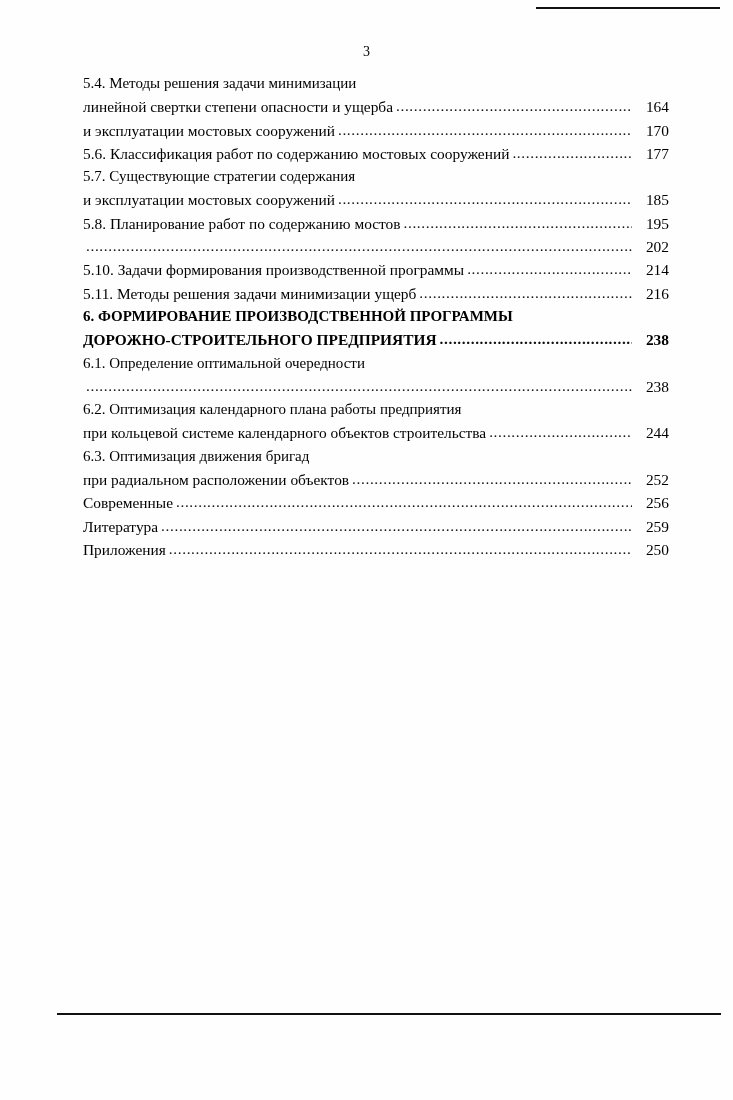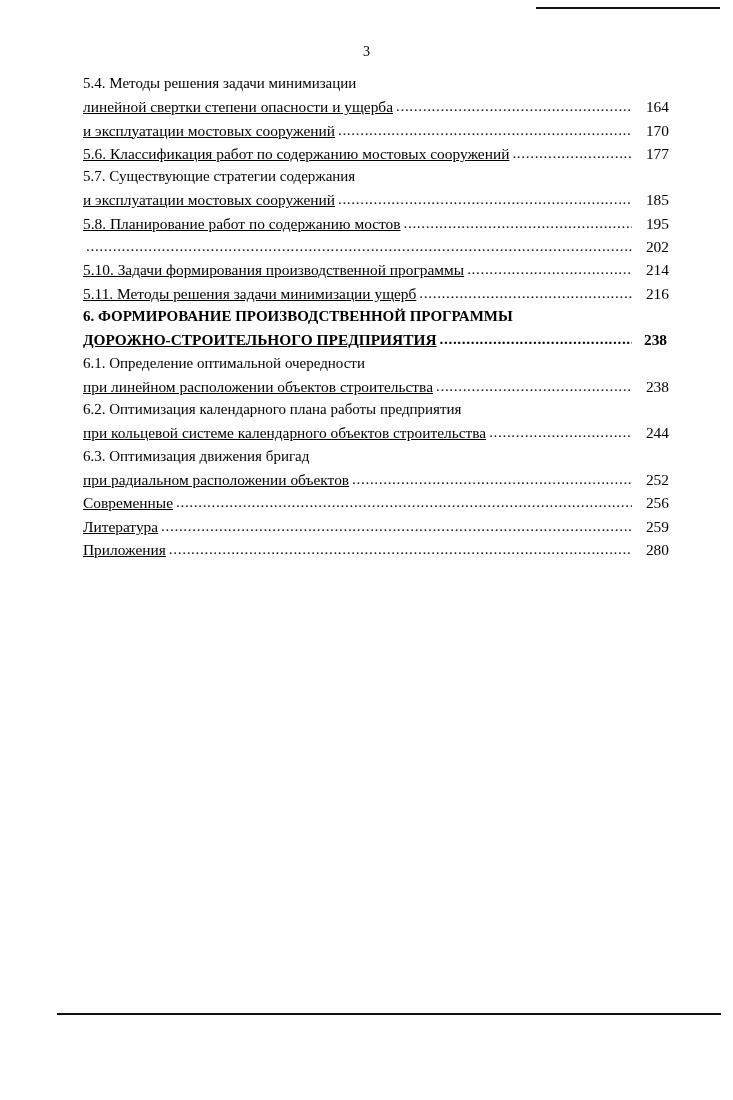--- a/index.html
+++ b/index.html
@@ -55,21 +55,20 @@
   }
   .entry {
     display: flex;
     align-items: baseline;
     font-size: 15.4px;
     line-height: 23.3px;
     white-space: nowrap;
   }
   .entry .label {
     flex: 0 0 auto;
-    text-decoration: underline;
   }
   .entry .dots {
     flex: 1 1 auto;
     overflow: hidden;
     margin: 0 2px 0 3px;
     font-size: 15.4px;
     letter-spacing: 0.6px;
     color: #111;
     position: relative;
     top: -1px;
@@ -87,21 +86,20 @@
   .cont {
     font-size: 15px;
     line-height: 23.3px;
     white-space: nowrap;
   }
   .bold {
     font-weight: bold;
   }
   .bold .label, .bold .page, .bold .dots {
     font-weight: bold;
-    text-align: center;
   }
 </style>
 </head>
 <body>
 
 <div class="page">
 
   <div class="top-rule"></div>
 
   <div class="page-number">3</div>
@@ -149,21 +147,20 @@
         <span class="page">216</span>
       </div>
       <div class="cont bold">6. ФОРМИРОВАНИЕ ПРОИЗВОДСТВЕННОЙ ПРОГРАММЫ</div>
       <div class="entry bold">
         <span class="label">ДОРОЖНО-СТРОИТЕЛЬНОГО ПРЕДПРИЯТИЯ</span>
         <span class="dots">........................................................................................................................................</span>
         <span class="page">238</span>
       </div>
       <div class="cont">6.1. Определение оптимальной очередности</div>
       <div class="entry">
-        <span class="label">при линейном расположении объектов строительства</span>
         <span class="dots">........................................................................................................................................</span>
         <span class="page">238</span>
       </div>
       <div class="cont">6.2. Оптимизация календарного плана работы предприятия</div>
       <div class="entry">
         <span class="label">при кольцевой системе календарного объектов строительства</span>
         <span class="dots">........................................................................................................................................</span>
         <span class="page">244</span>
       </div>
       <div class="cont">6.3. Оптимизация движения бригад</div>
@@ -178,19 +175,19 @@
         <span class="page">256</span>
       </div>
       <div class="entry">
         <span class="label">Литература</span>
         <span class="dots">........................................................................................................................................</span>
         <span class="page">259</span>
       </div>
       <div class="entry">
         <span class="label">Приложения</span>
         <span class="dots">........................................................................................................................................</span>
-        <span class="page">280</span>
+        <span class="page">250</span>
       </div>
     </div>
 
   <div class="bottom-rule"></div>
 
 </div>
 
 </body></html>

